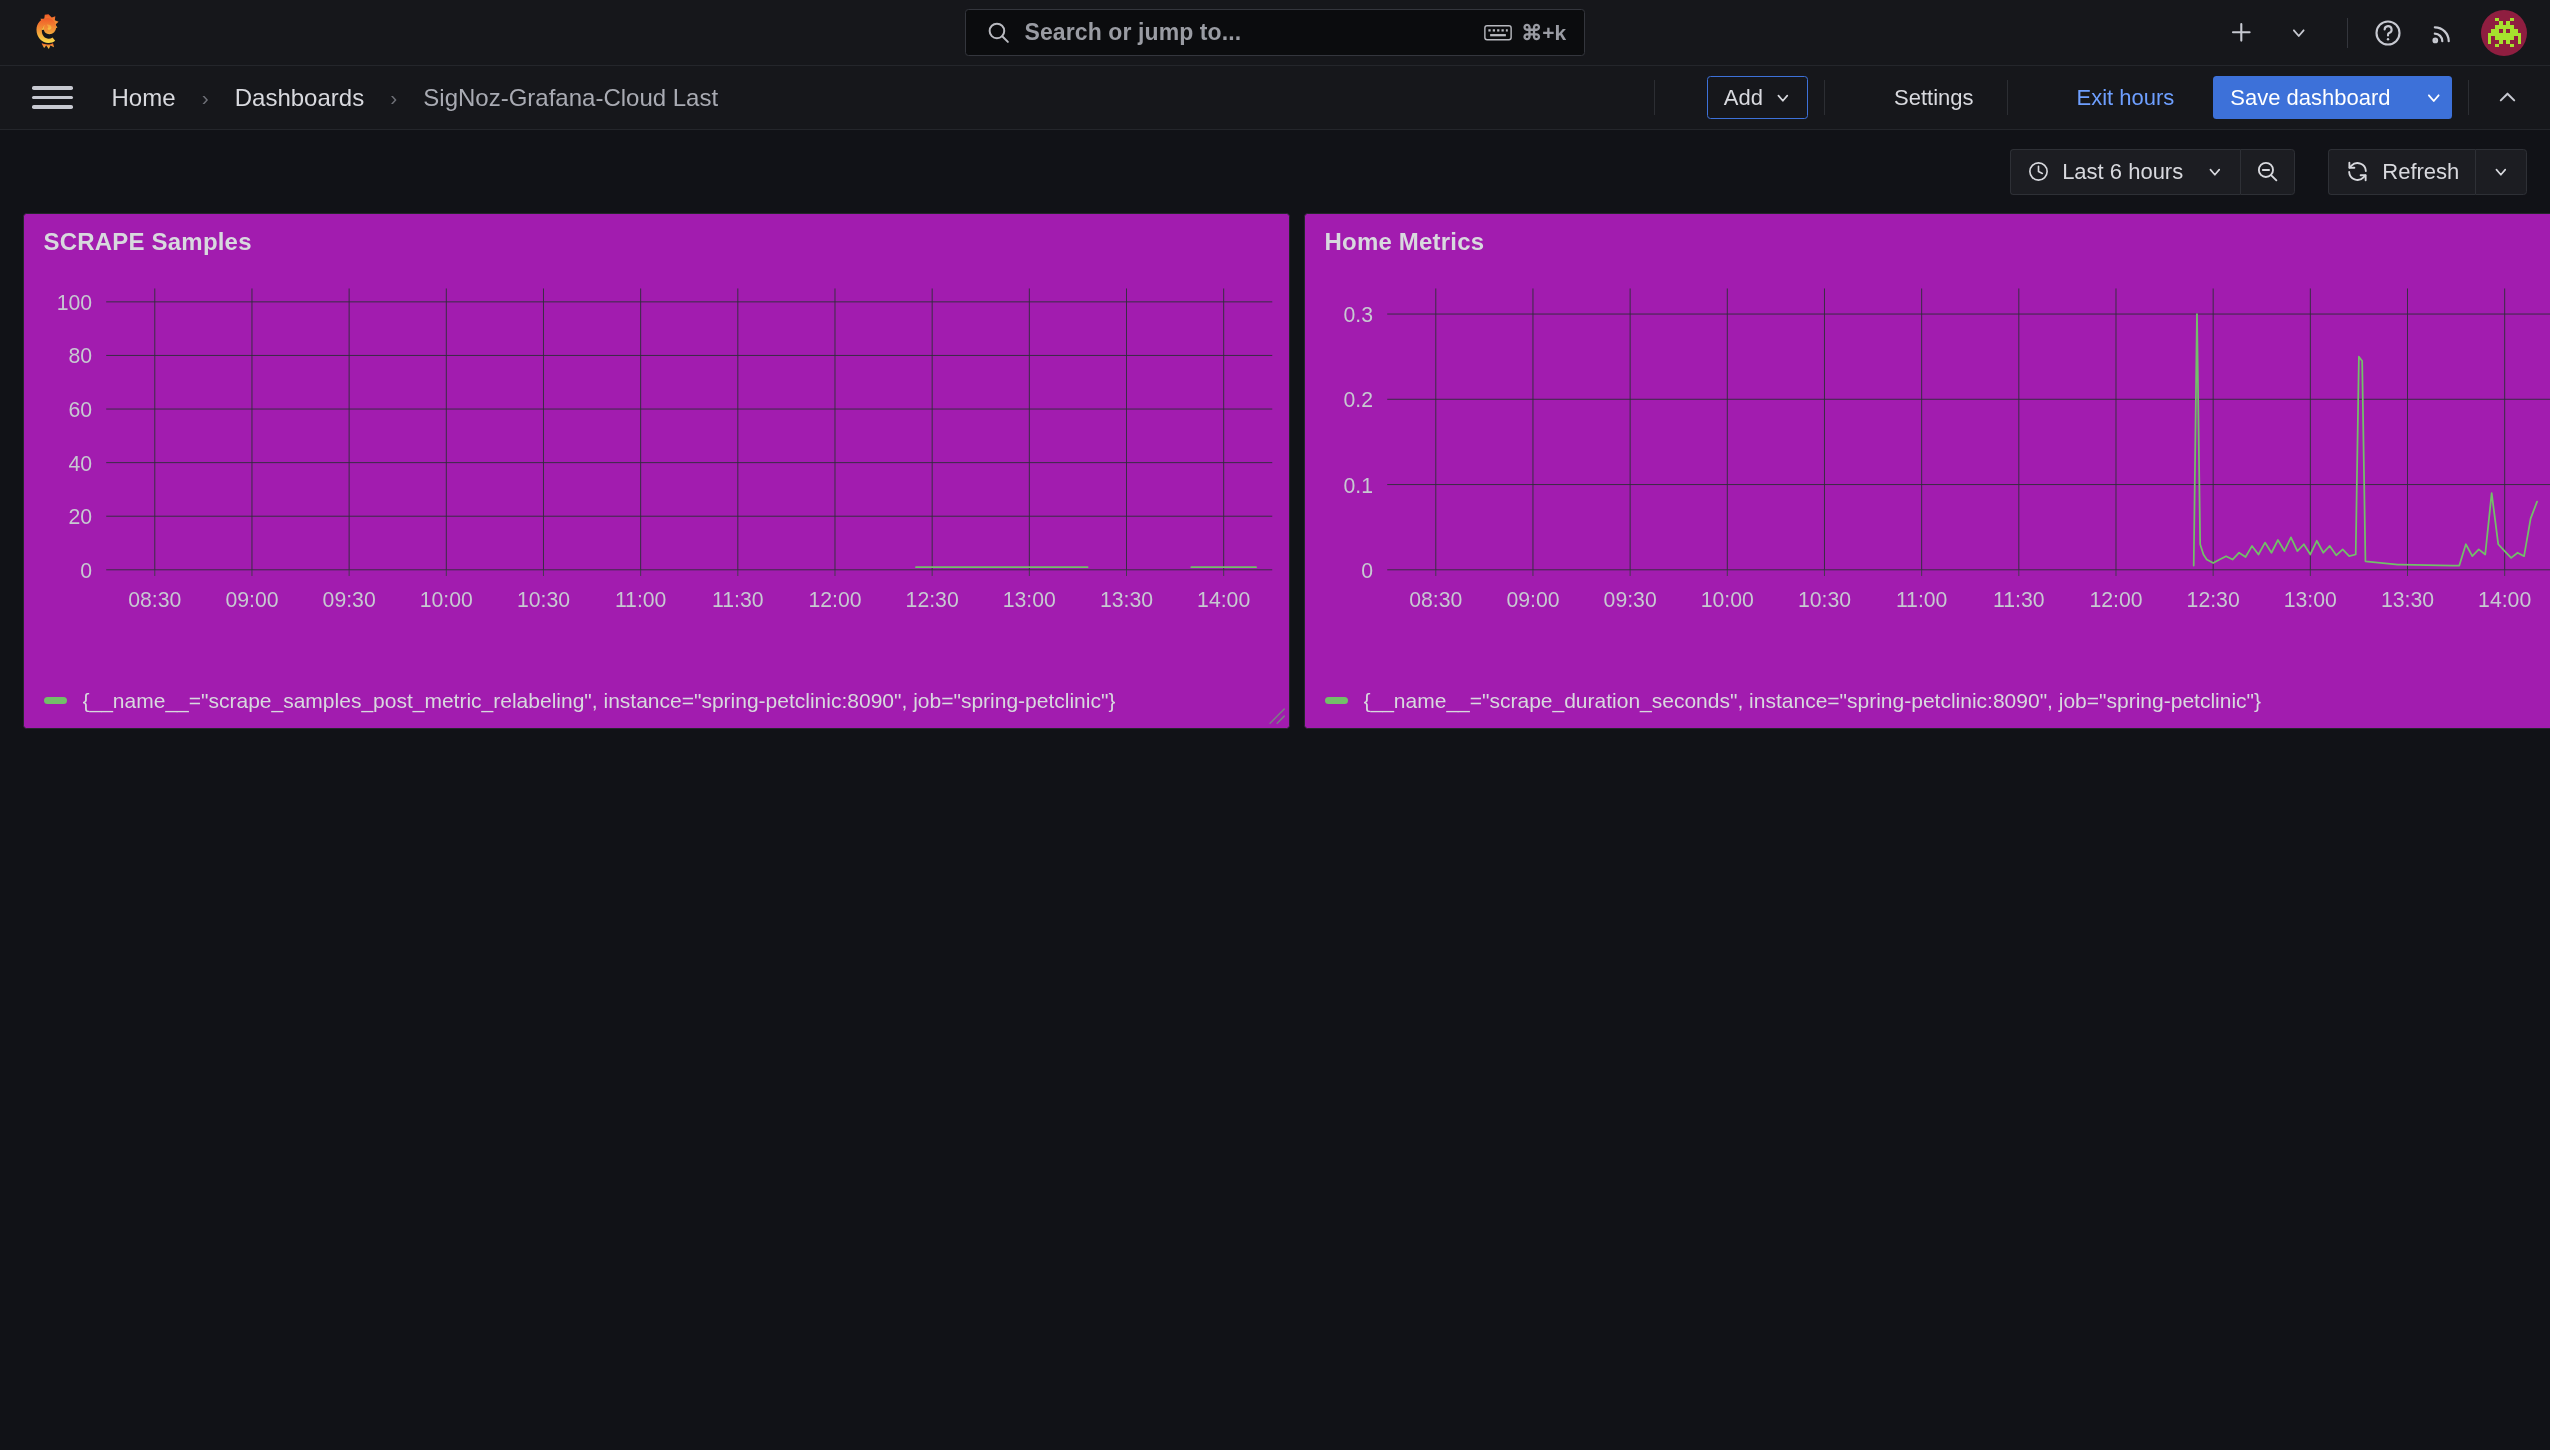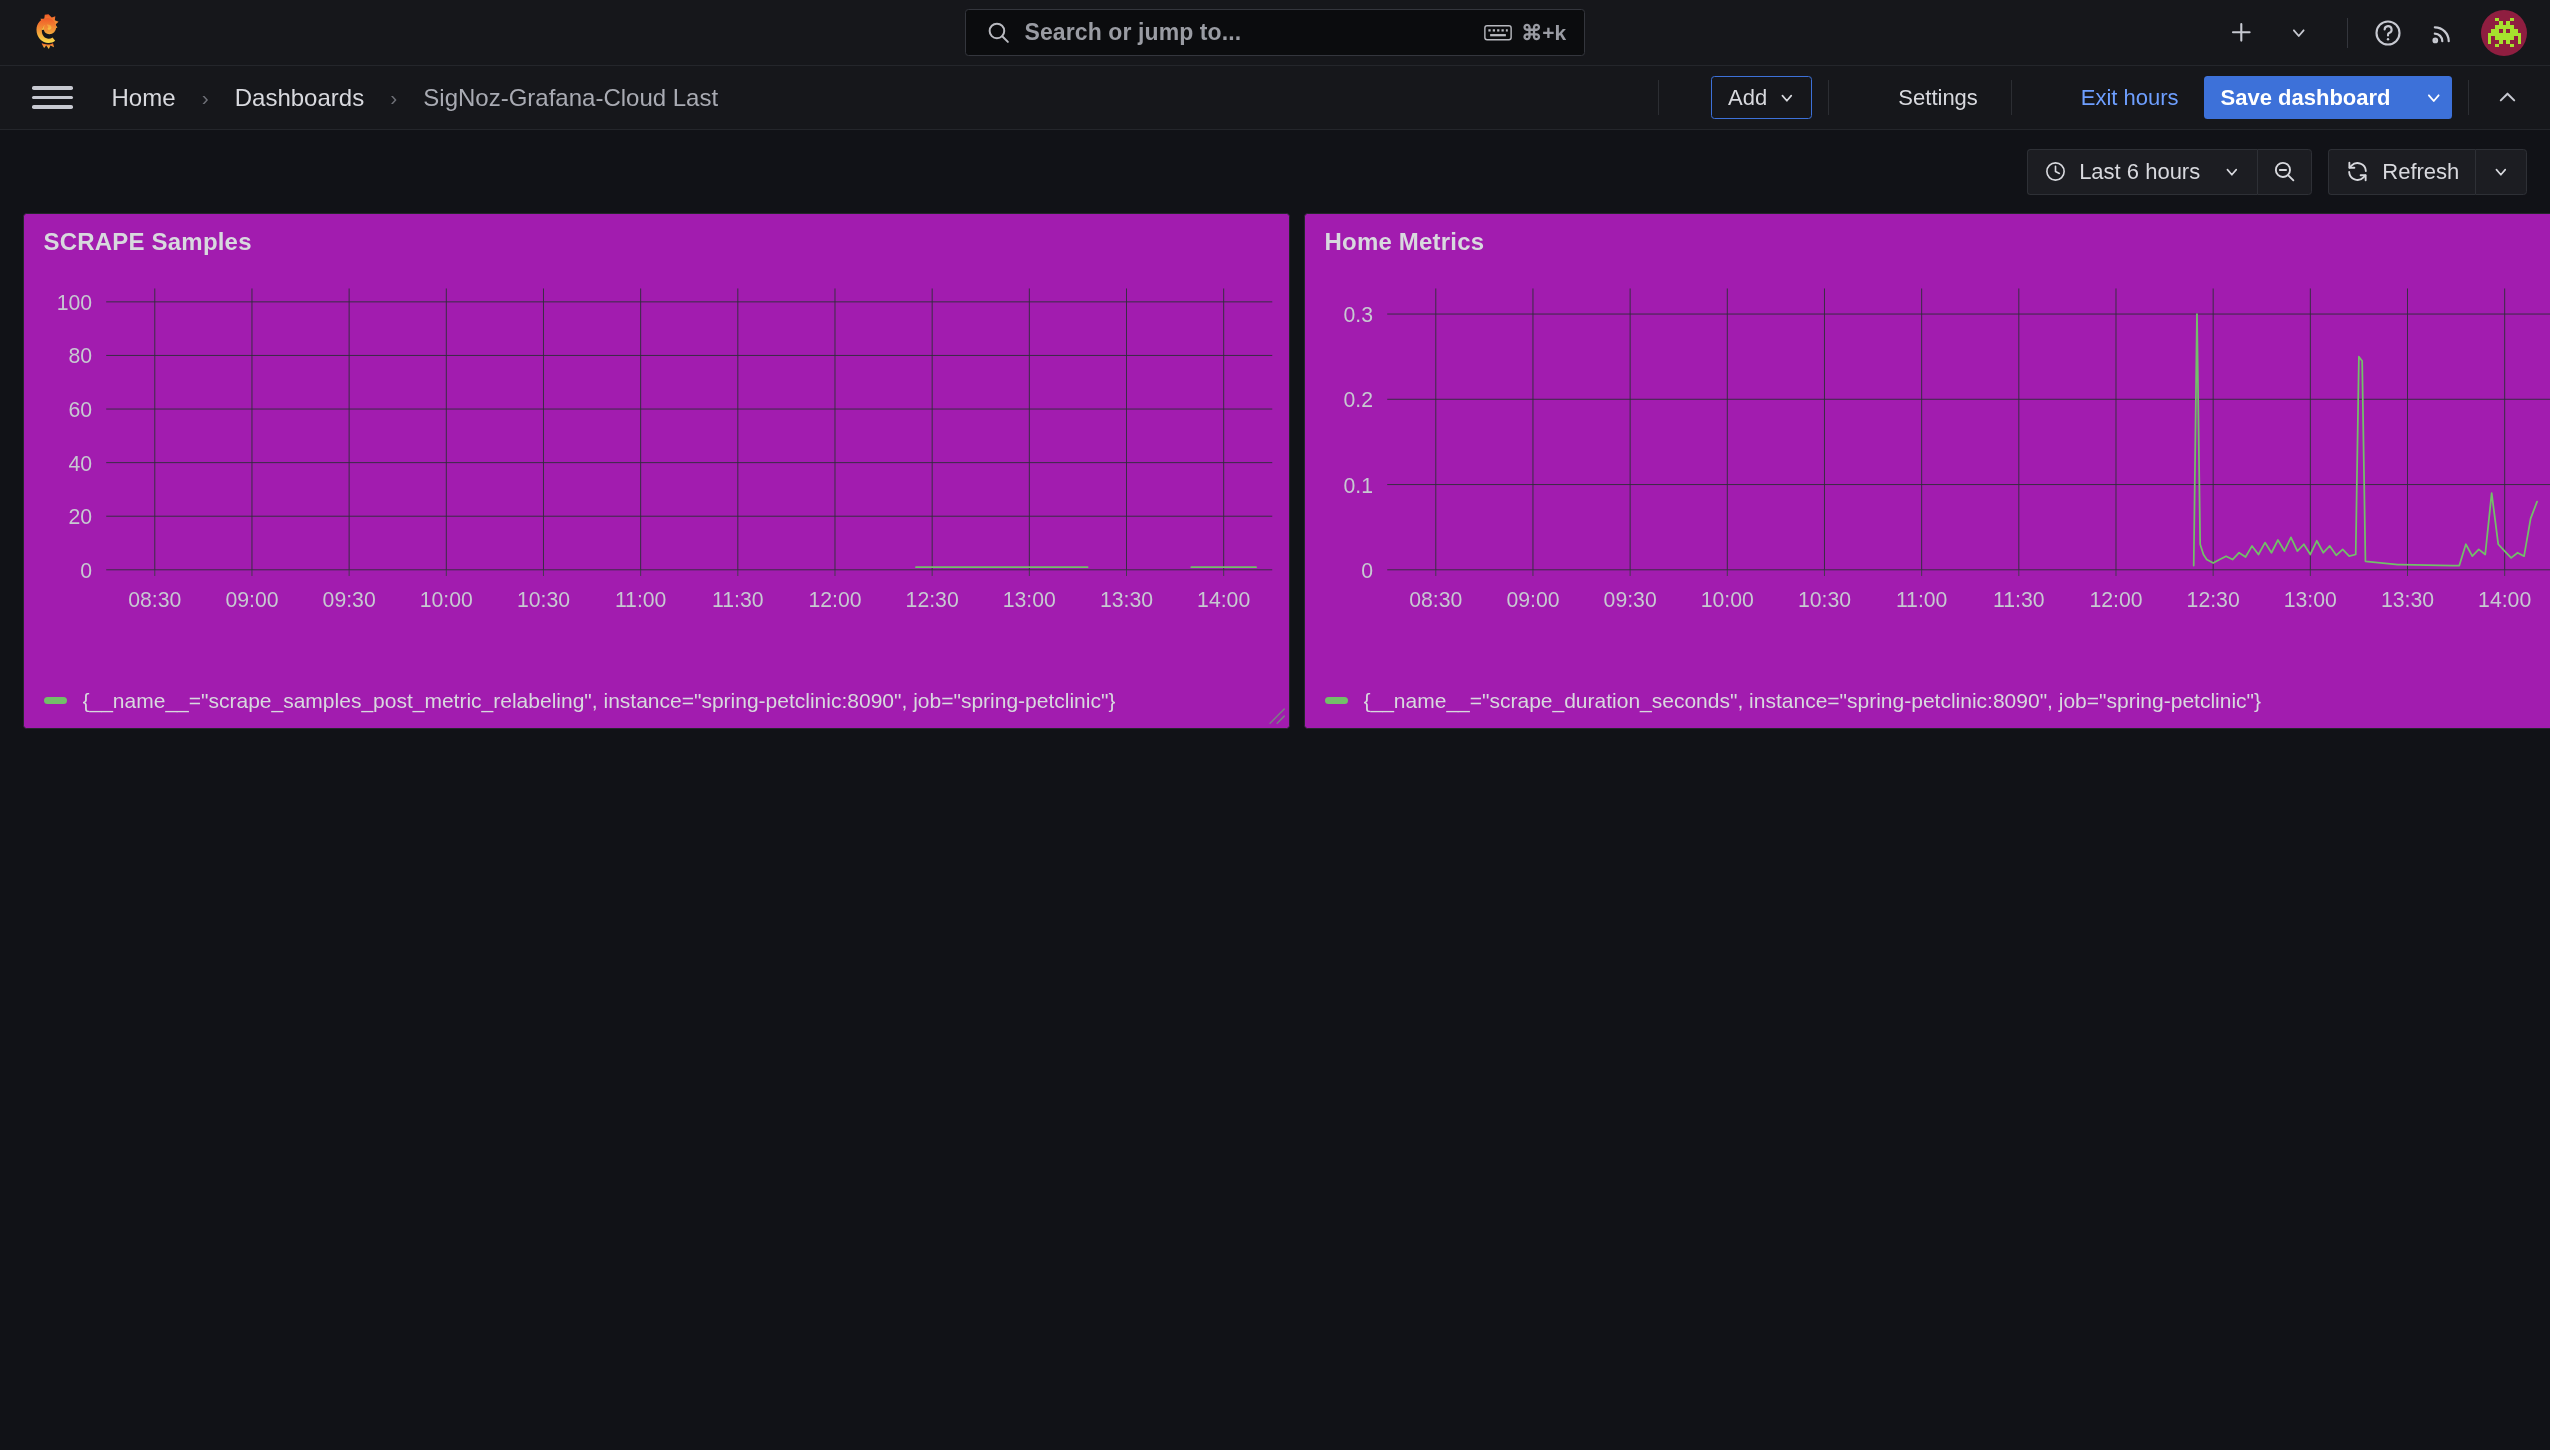--- a/index.html
+++ b/index.html
@@ -127,21 +127,21 @@
   .tbtn {
     height: 46px;
     background: #1c1d22;
     border: 0.9px solid #2e3036;
     display: inline-flex; align-items: center; gap: 12.4px;
     padding: 0 16px;
     font-size: 22px;
     color: #d8d9de;
     cursor: pointer;
   }
-  .tbtn.left  { border-radius: 3.5px 0 0 3.5px; border-right: none; }
+  .tbtn.left  { border-radius: 3.5px 0 0 3.5px; border-right: none; margin-left: 17px; }
   .tbtn.right { border-radius: 0 3.5px 3.5px 0; }
   .tgroup-gap { width: 16px; }
 
   
   .panels {
     display: flex;
     gap: 14px;
     padding: 0 23px;
     align-items: flex-start;
   }
@@ -333,21 +333,21 @@
       </span>
     </div>
     <div class="vdiv2"></div>
     <div class="btn btn-text">
       <span>Settings</span>
     </div>
     <div class="vdiv2"></div>
     <div class="btn btn-link">
       <span>Exit hours</span>
     </div>
-    <div class="btn btn-primary" style="margin-left:8px;font-weight:bold;">
+    <div class="btn btn-primary" style="margin-left:22px;">
       <span>Save dashboard</span>
       <span class="split">
         <span>
           <svg width="19.5" height="19.5" viewBox="0 0 24 24" fill="none" stroke="#ffffff" stroke-width="2.2" stroke-linecap="round" stroke-linejoin="round">
               <polyline points="6,9 12,16 18,9"></polyline>
             </svg>
         </span>
       </span>
     </div>
     <div class="vdiv2"></div>

